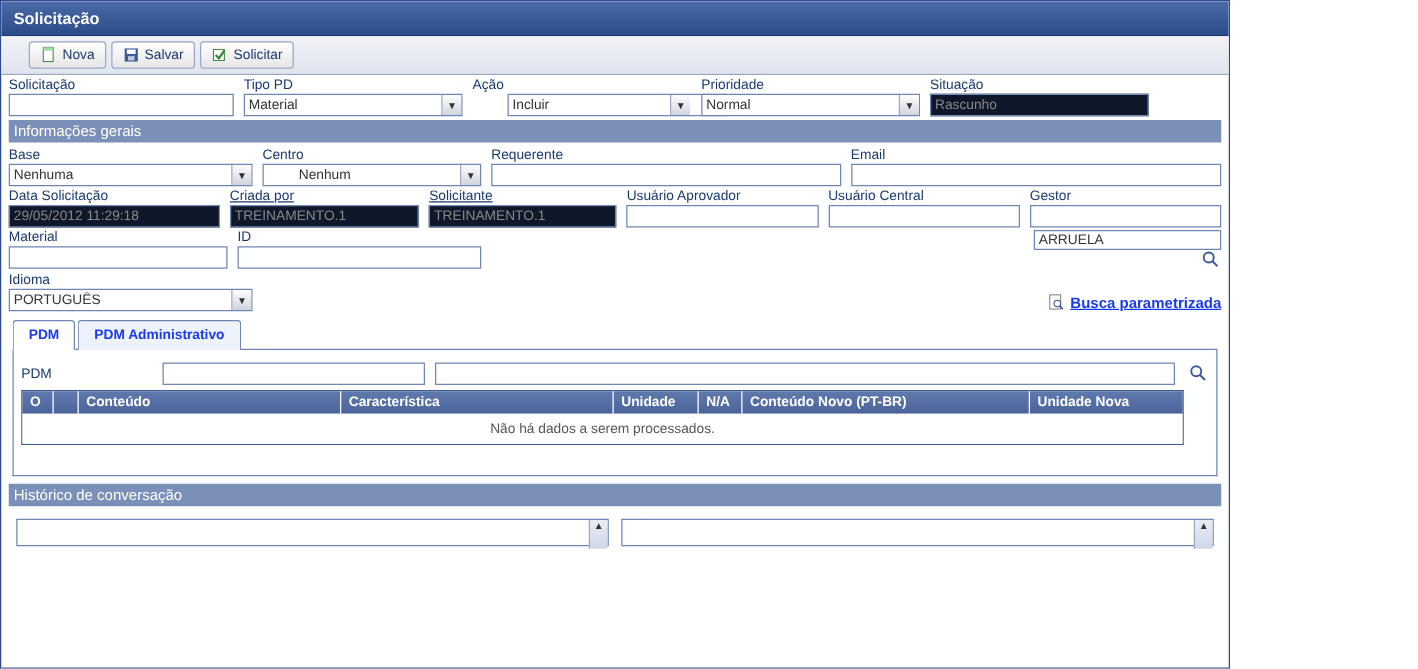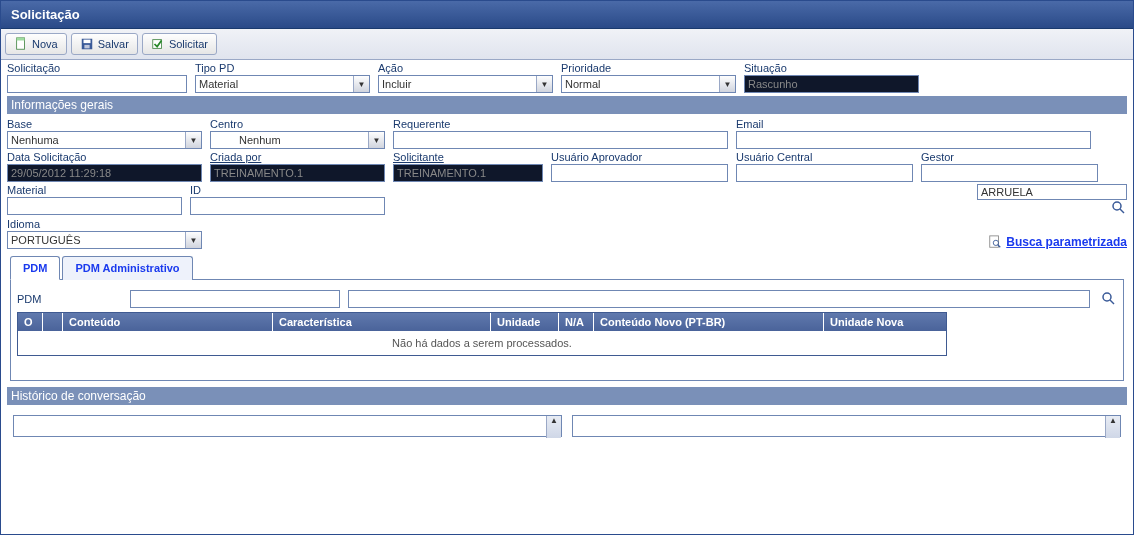--- a/index.html
+++ b/index.html
@@ -3,38 +3,38 @@
 <meta charset="utf-8">
 <style>
   * { box-sizing: border-box; margin: 0; padding: 0; }
   body {
     font-family: Arial, sans-serif;
     font-size: 11px;
     background: #fff;
     color: #1a3a6e;
   }
   .window {
-    width: 1134px;
+    width: 984px;
     height: 535px;
     border: 1px solid #2a4b8d;
     background: #fff;
     overflow: hidden;
     position: relative;
   }
   .titlebar {
     background: linear-gradient(to bottom, #4a6aa8 0%, #3a5a98 50%, #2a4a88 100%);
     color: #fff;
     font-weight: bold;
     padding: 6px 10px;
     font-size: 13px;
     border-bottom: 1px solid #1a3a6e;
   }
   .toolbar {
     background: linear-gradient(to bottom, #f0f2f7, #e0e4ee);
-    padding: 4px 4px;
+    padding: 4px 22px;
     border-bottom: 1px solid #9aa8c6;
     display: flex;
     gap: 4px;
   }
   .tbtn {
     display: inline-flex;
     align-items: center;
     gap: 4px;
     background: linear-gradient(to bottom, #fefefe, #e6e6e6);
     border: 1px solid #9aa8c6;
@@ -201,21 +201,21 @@
       <div class="field" style="width:175px;">
         <label>Tipo PD</label>
         <div class="combo-wrap">
           <input class="combo" style="width: 175px;" value="Material">
           <div class="arrow">▼</div>
         </div>
       </div>
       <div class="field" style="width:175px;">
         <label>Ação</label>
         <div class="combo-wrap">
-          <input class="combo" style="width: 175px;" value="Incluir">
+          <input class="combo" style="width: 175px; margin-left: 28px;" value="Incluir">
           <div class="arrow">▼</div>
         </div>
       </div>
       <div class="field" style="width:175px;">
         <label>Prioridade</label>
         <div class="combo-wrap">
           <input class="combo" style="width: 175px;" value="Normal">
           <div class="arrow">▼</div>
         </div>
       </div>

